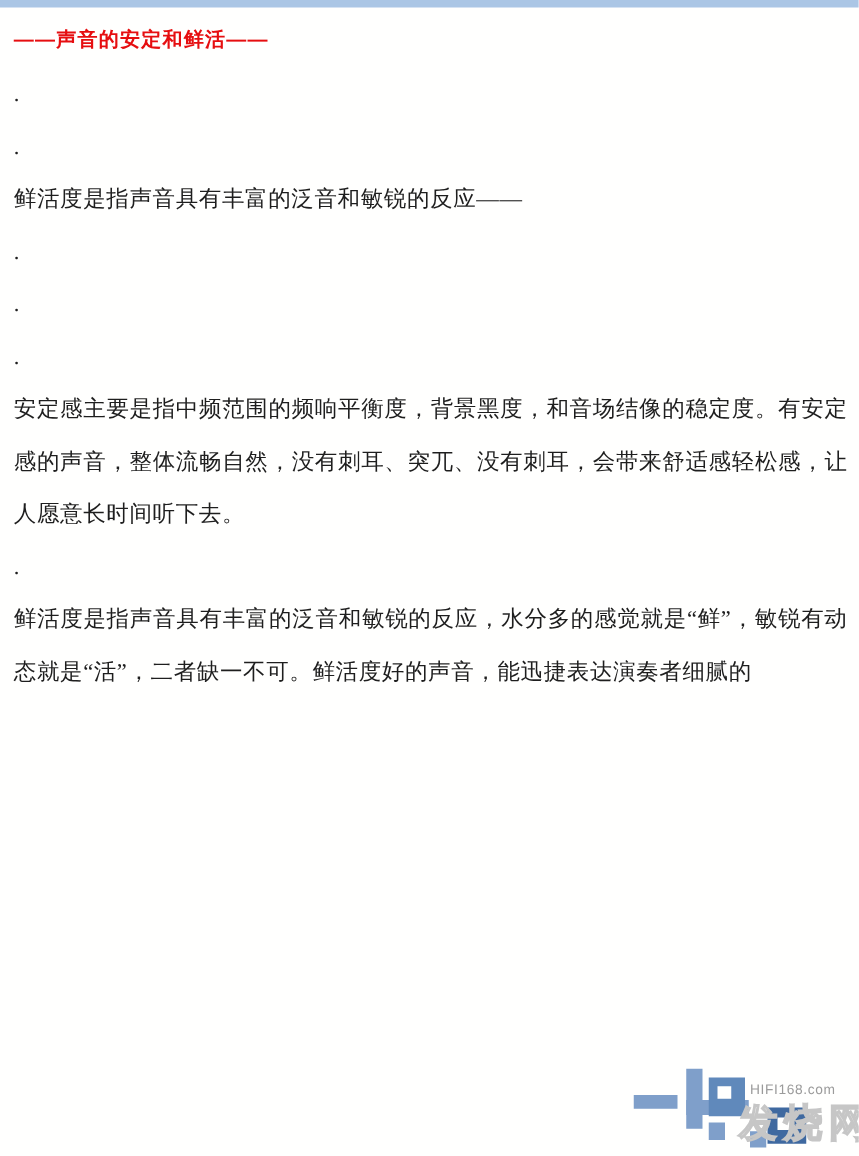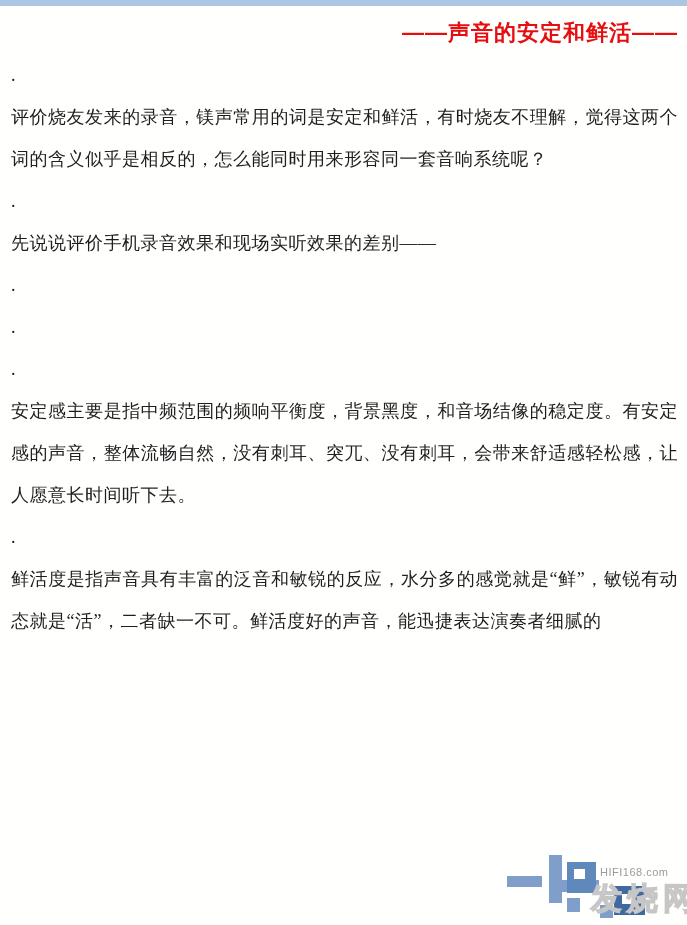--- a/index.html
+++ b/index.html
@@ -23,25 +23,25 @@
     z-index: 2;
     padding: 12px 9px 0 11px;
     font-size: 18px;
     line-height: 42px;
     color: #1e1e1e;
     text-align: justify;
   }
 
   .title {
     font-family: "Liberation Sans", "DejaVu Sans", sans-serif;
-    font-size: 22px;
+    font-size: 16px;
     font-weight: bold;
     color: #e60e10;
     line-height: 42px;
-    text-align: right;
+    text-align: left;
     letter-spacing: 1px;
   }
 
   p.para { margin: 0; letter-spacing: 0.5px; }
   p.dot  { margin: 0; text-align: left; font-size: 18px; }
 
   
   .watermark {
     position: absolute;
     left: 505px; top: 850px;
@@ -97,23 +97,22 @@
       <div class="wm-blk blk-light" style="left:95px; top:55px; width:13px; height:13px;"></div>
     </div>
     <div class="wm-site">HIFI168.com</div>
     <div class="wm-name">发烧网</div>
   </div>
 
   <div class="content">
     <h1 class="title" style="color: rgb(230, 14, 16);">——声音的安定和鲜活——</h1>
     <div id="paragraphs">
         <p class="dot">.</p>
-        <p class="para">评价烧友发来的录音，镁声常用的词是安定和鲜活，有时烧友不理解，觉得这两个词的含义似乎是相反的，怎么能同时用来形容同一套音响系统呢？</p>
         <p class="dot">.</p>
-        <p class="para">先说说评价手机录音效果和现场实听效果的差别——</p>
+        <p class="para">鲜活度是指声音具有丰富的泛音和敏锐的反应——</p>
         <p class="dot">.</p>
         <p class="dot">.</p>
         <p class="dot">.</p>
         <p class="para">安定感主要是指中频范围的频响平衡度，背景黑度，和音场结像的稳定度。有安定感的声音，整体流畅自然，没有刺耳、突兀、没有刺耳，会带来舒适感轻松感，让人愿意长时间听下去。</p>
         <p class="dot">.</p>
         <p class="para">鲜活度是指声音具有丰富的泛音和敏锐的反应，水分多的感觉就是“鲜”，敏锐有动态就是“活”，二者缺一不可。鲜活度好的声音，能迅捷表达演奏者细腻的</p>
       </div>
   </div>
 
 </div>

